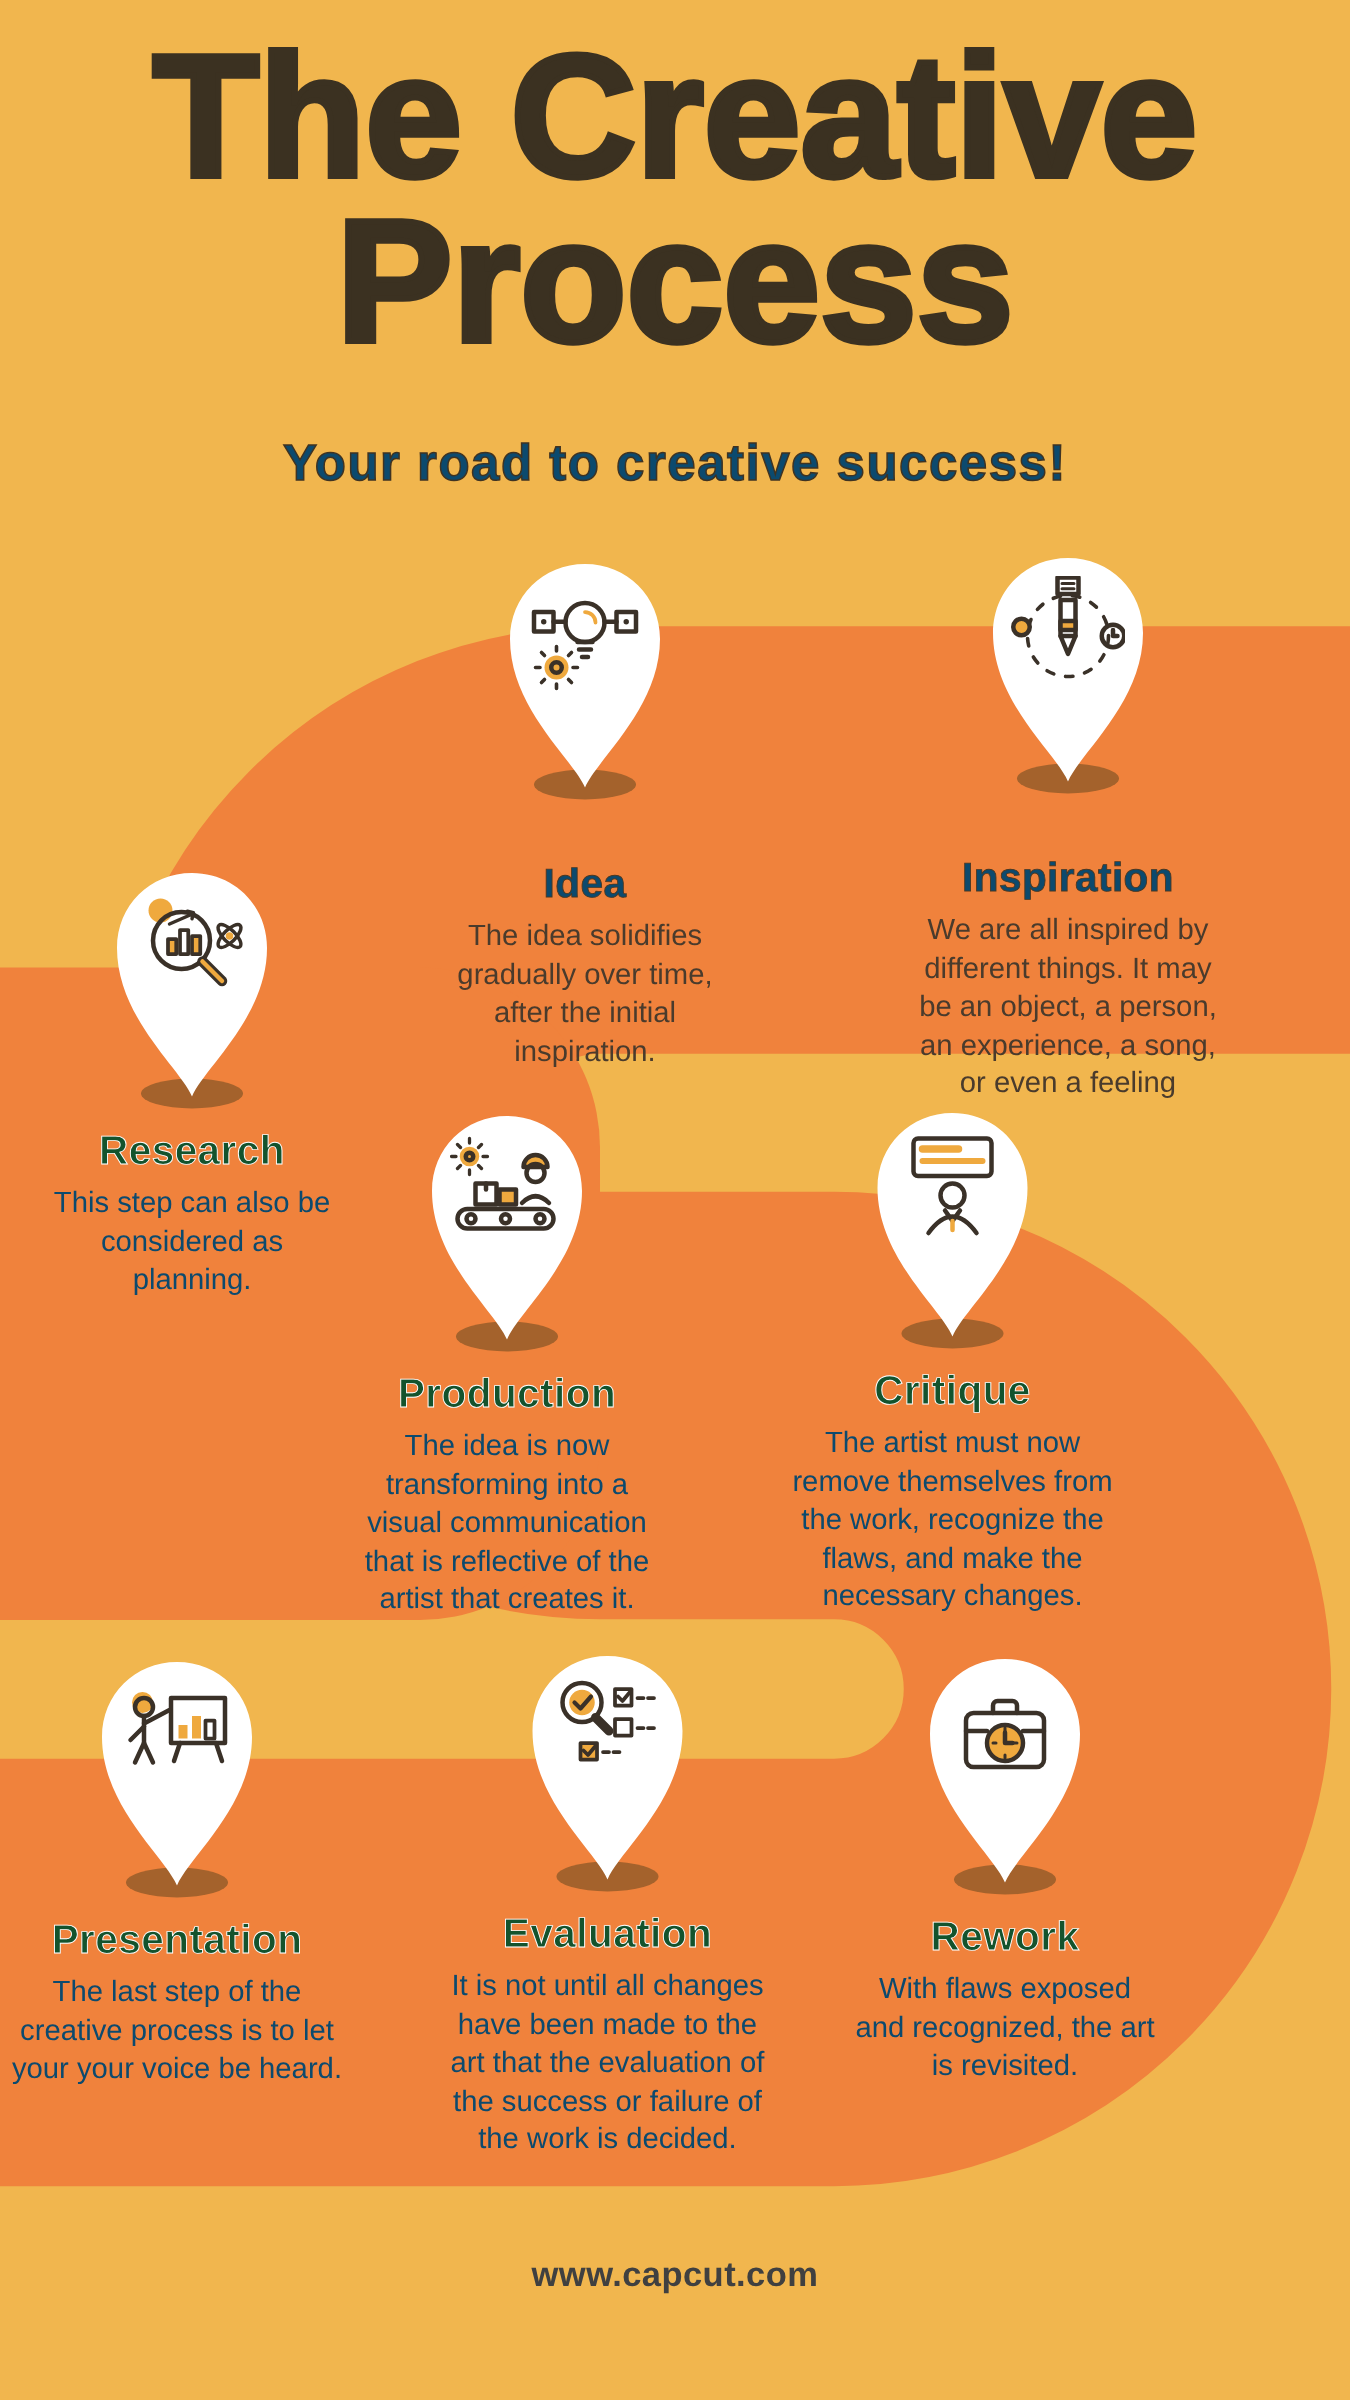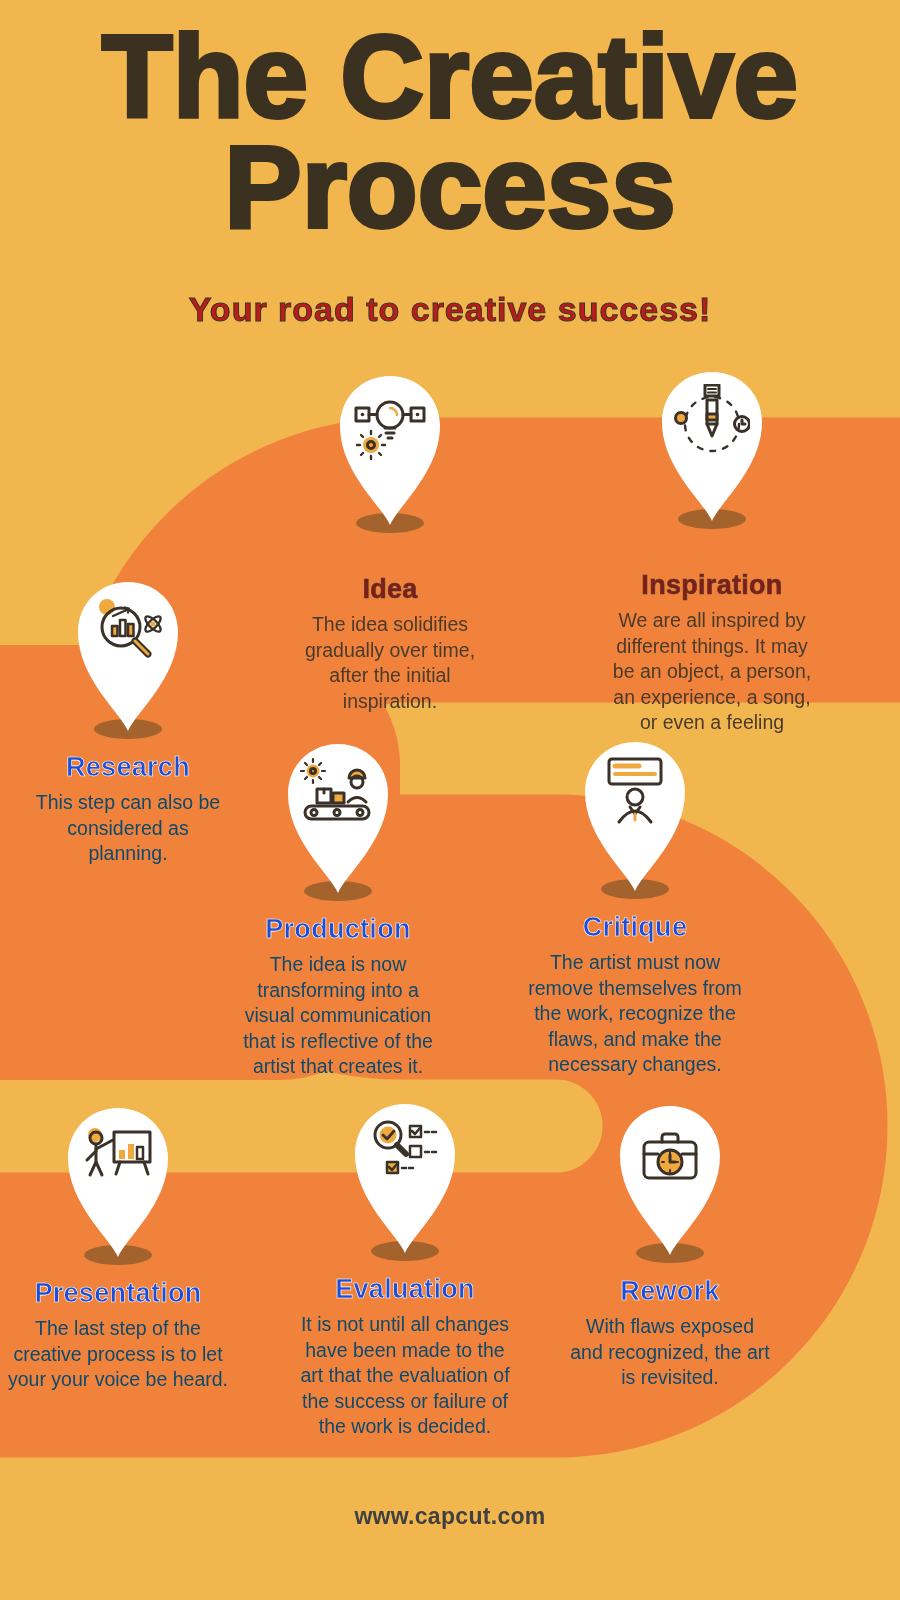--- a/index.html
+++ b/index.html
@@ -10,43 +10,43 @@
     font-family:"Liberation Sans","DejaVu Sans",sans-serif;
   }
   svg.road{position:absolute;left:0;top:0;}
   .title{
     position:absolute;left:0;right:0;top:22px;text-align:center;
     font-size:116px;line-height:110px;font-weight:bold;color:#3B3121;
     -webkit-text-stroke:4px #3B3121;letter-spacing:0px;
   }
   .subtitle{
     position:absolute;left:0;right:0;top:290px;text-align:center;
-    font-size:34px;font-weight:bold;color:#b91c1c;
+    font-size:34px;font-weight:bold;color:#0c4a6e;
     -webkit-text-stroke:1px #3F3322;letter-spacing:1px;
   }
   .footer{
     position:absolute;left:0;right:0;top:1503px;text-align:center;
     font-size:23px;font-weight:bold;color:#404040;letter-spacing:.3px;
   }
   .step{
     position:absolute;width:280px;display:flex;flex-direction:column;
     align-items:center;text-align:center;
   }
   .pin-area{position:relative;width:120px;height:166px;}
   .pin-shadow{
     position:absolute;left:26px;top:145px;width:68px;height:20px;
     border-radius:50%;background:#A4622C;
   }
   .pin{position:absolute;left:0;top:0;width:120px;height:160px;}
   .icon{position:absolute;left:22px;top:20px;width:76px;height:76px;}
   .step .label{margin-top:12px;font-size:27px;font-weight:bold;letter-spacing:.3px;}
   .step .desc{margin-top:7px;font-size:19.5px;line-height:25.5px;white-space:pre-line;}
-  .step.dark .label{color:#7f1d1d;margin-top:40px;-webkit-text-stroke:.6px #4A3823;}
+  .step.dark .label{color:#0c4a6e;margin-top:40px;-webkit-text-stroke:.6px #4A3823;}
   .step.dark .desc{color:#4A3B2C;}
-  .step.light .label{color:#1d4ed8;-webkit-text-stroke:.6px #FFFFFF;}
+  .step.light .label{color:#14532d;-webkit-text-stroke:.6px #FFFFFF;}
   .step.light .desc{color:#0c4a6e;}
   
   .s-idea{left:250px;top:368px;}
   .s-inspiration{left:572px;top:364px;}
   .s-research{left:-12px;top:574px;}
   .s-production{left:198px;top:736px;}
   .s-critique{left:495px;top:734px;}
   .s-presentation{left:-22px;top:1100px;}
   .s-evaluation{left:265px;top:1096px;align-items:center;}
   .s-rework{left:530px;top:1098px;}

